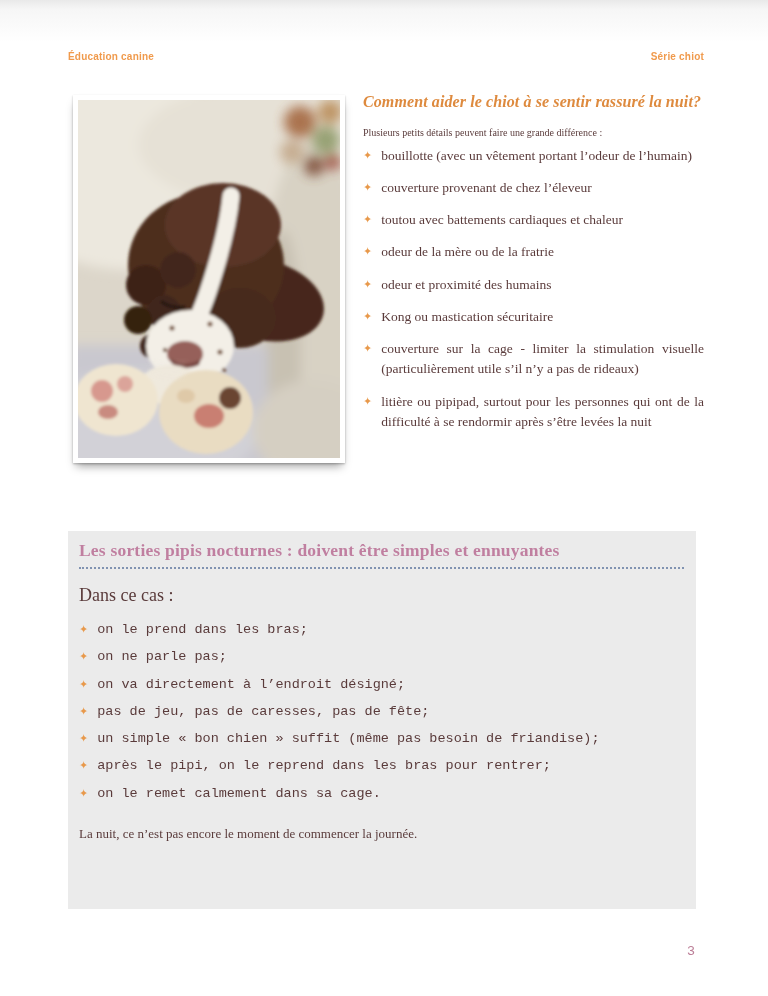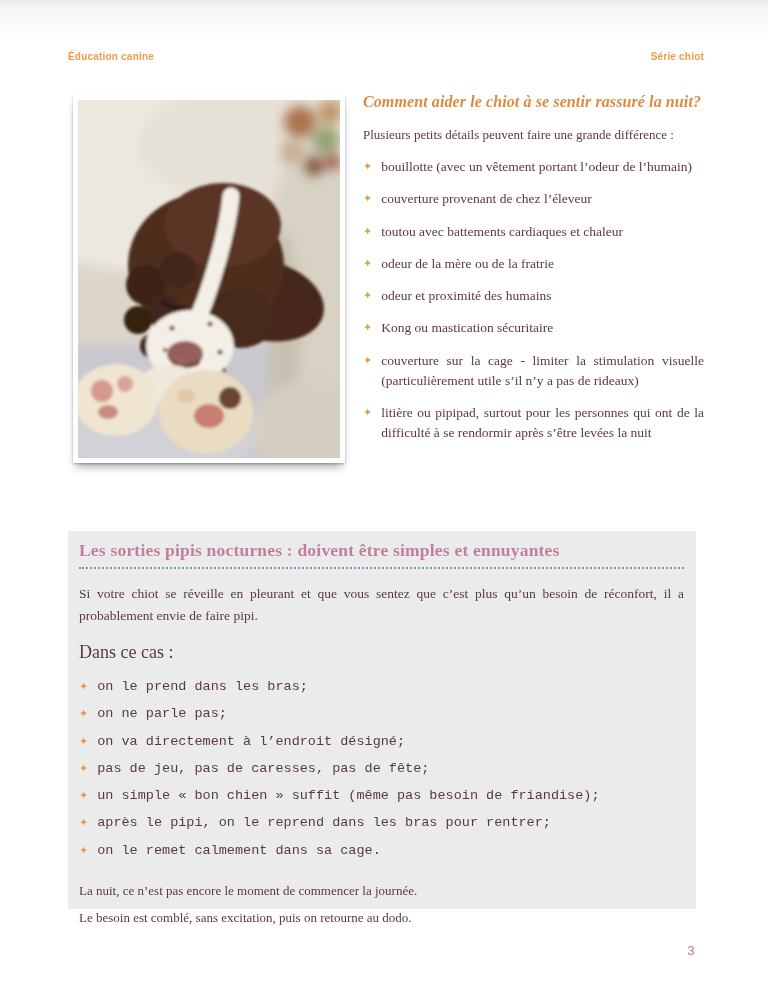--- a/index.html
+++ b/index.html
@@ -19,21 +19,21 @@
   
   .photo-frame { position:absolute; left:73px; top:95px; width:272px; height:368px;
                  background:#ffffff; padding:5px;
                  box-shadow:0 1px 2px rgba(0,0,0,.25), 0 6px 9px -3px rgba(0,0,0,.38); }
   .photo-frame svg { display:block; width:262px; height:358px; }
 
   
   .rcol { position:absolute; left:363px; top:93px; width:341px; color:#5a3b3b; }
   .rcol h1 { font-size:16px; font-weight:700; font-style:italic; color:#de8a3e;
              margin-bottom:14px; letter-spacing:.1px; }
-  .rcol p.intro { font-size:13px; line-height:1.55; text-align:justify; margin-bottom:12px; }
+  .rcol p.intro { font-size:10px; line-height:1.55; text-align:justify; margin-bottom:5px; }
   .starlist { list-style:none; }
   .starlist li { display:flex; gap:9px; font-size:13.5px; line-height:1.5;
                  margin-bottom:12px; }
   .starlist li .star { color:#e8994b; font-size:11px; line-height:1.8; flex:0 0 auto; }
   .starlist li .txt { flex:1; text-align:justify; }
 
   
   .tipbox { position:absolute; left:68px; top:531px; width:628px; height:378px;
             background:#ebebeb; padding:9px 12px 12px 11px; color:#5a3b3b; }
   .tipbox h2 { font-size:17.5px; font-weight:700; color:#c07fa0; letter-spacing:.2px; }
@@ -187,21 +187,20 @@
       <li>
           <span class="star">✦</span>
           <span class="txt">litière ou pipipad, surtout pour les personnes qui ont de la difficulté à se rendormir après s’être levées la nuit</span>
         </li>
     </ul>
   </div>
 
   <div class="tipbox">
     <h2>Les sorties pipis nocturnes : doivent être simples et ennuyantes</h2>
     <hr class="dotted-rule">
-    <p class="lead">Si votre chiot se réveille en pleurant et que vous sentez que c’est plus qu’un besoin de réconfort, il a probablement envie de faire pipi.</p>
     <p class="case">Dans ce cas :</p>
     <ul class="starlist">
       <li>
           <span class="star">✦</span>
           <span class="txt">on le prend dans les bras;</span>
         </li>
       <li>
           <span class="star">✦</span>
           <span class="txt">on ne parle pas;</span>
         </li>
@@ -220,18 +219,17 @@
       <li>
           <span class="star">✦</span>
           <span class="txt">après le pipi, on le reprend dans les bras pour rentrer;</span>
         </li>
       <li>
           <span class="star">✦</span>
           <span class="txt">on le remet calmement dans sa cage.</span>
         </li>
     </ul>
     <p class="outro first">La nuit, ce n’est pas encore le moment de commencer la journée.</p>
-    <p class="outro second">Le besoin est comblé, sans excitation, puis on retourne au dodo.</p>
   </div>
 
   <div class="pagenum">3</div>
 
 </div>
 
 </body></html>

